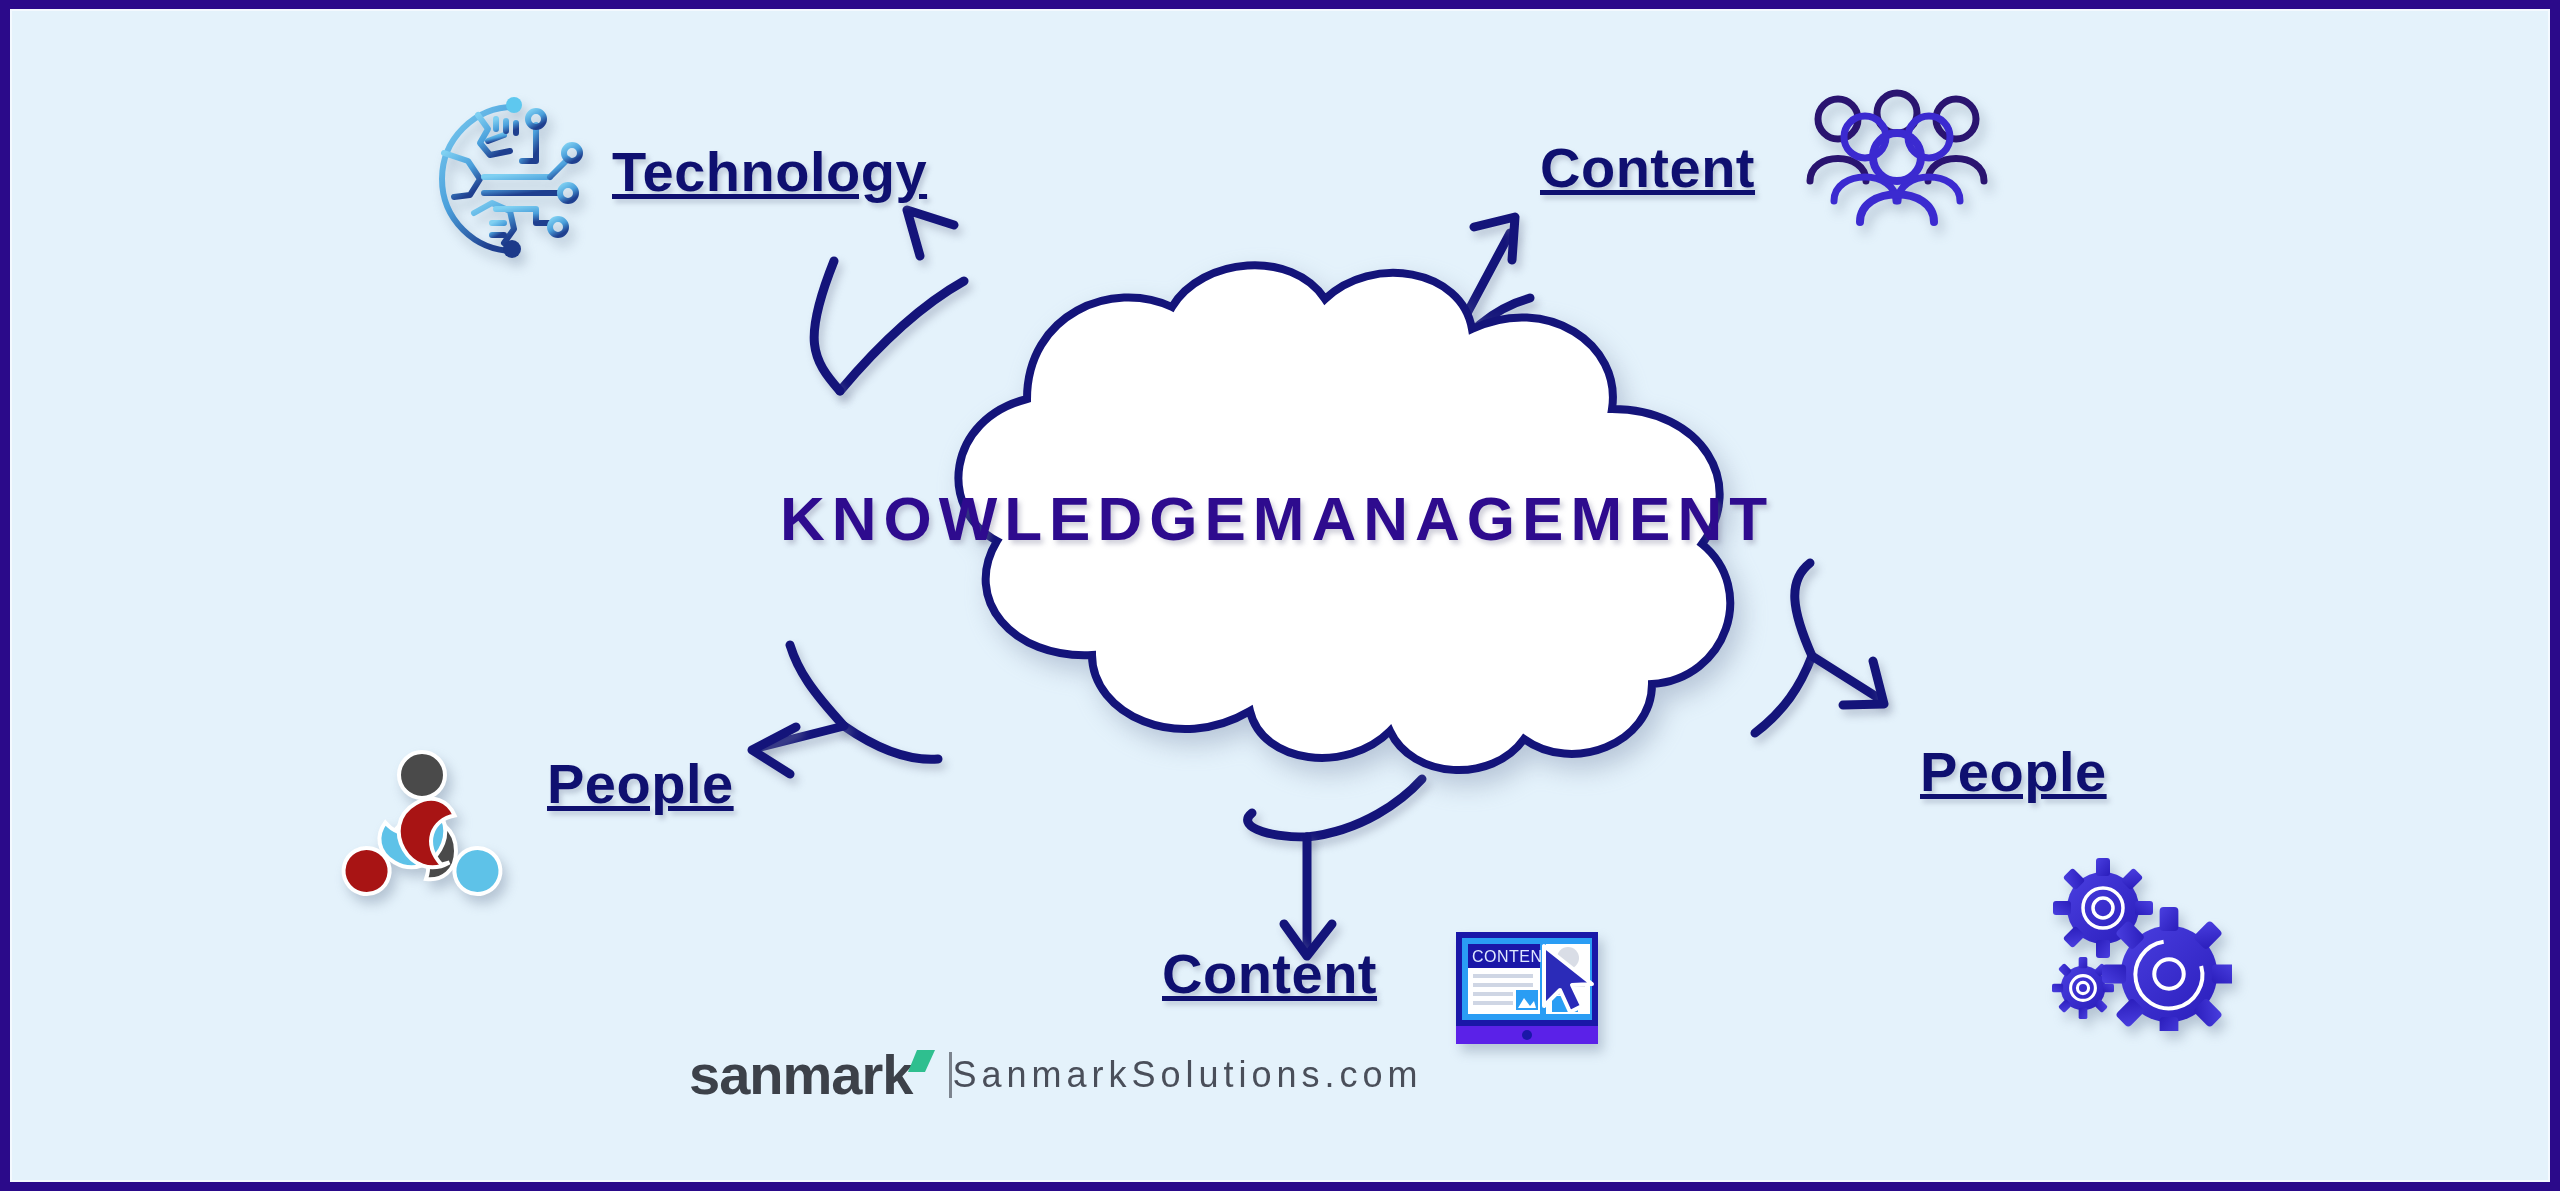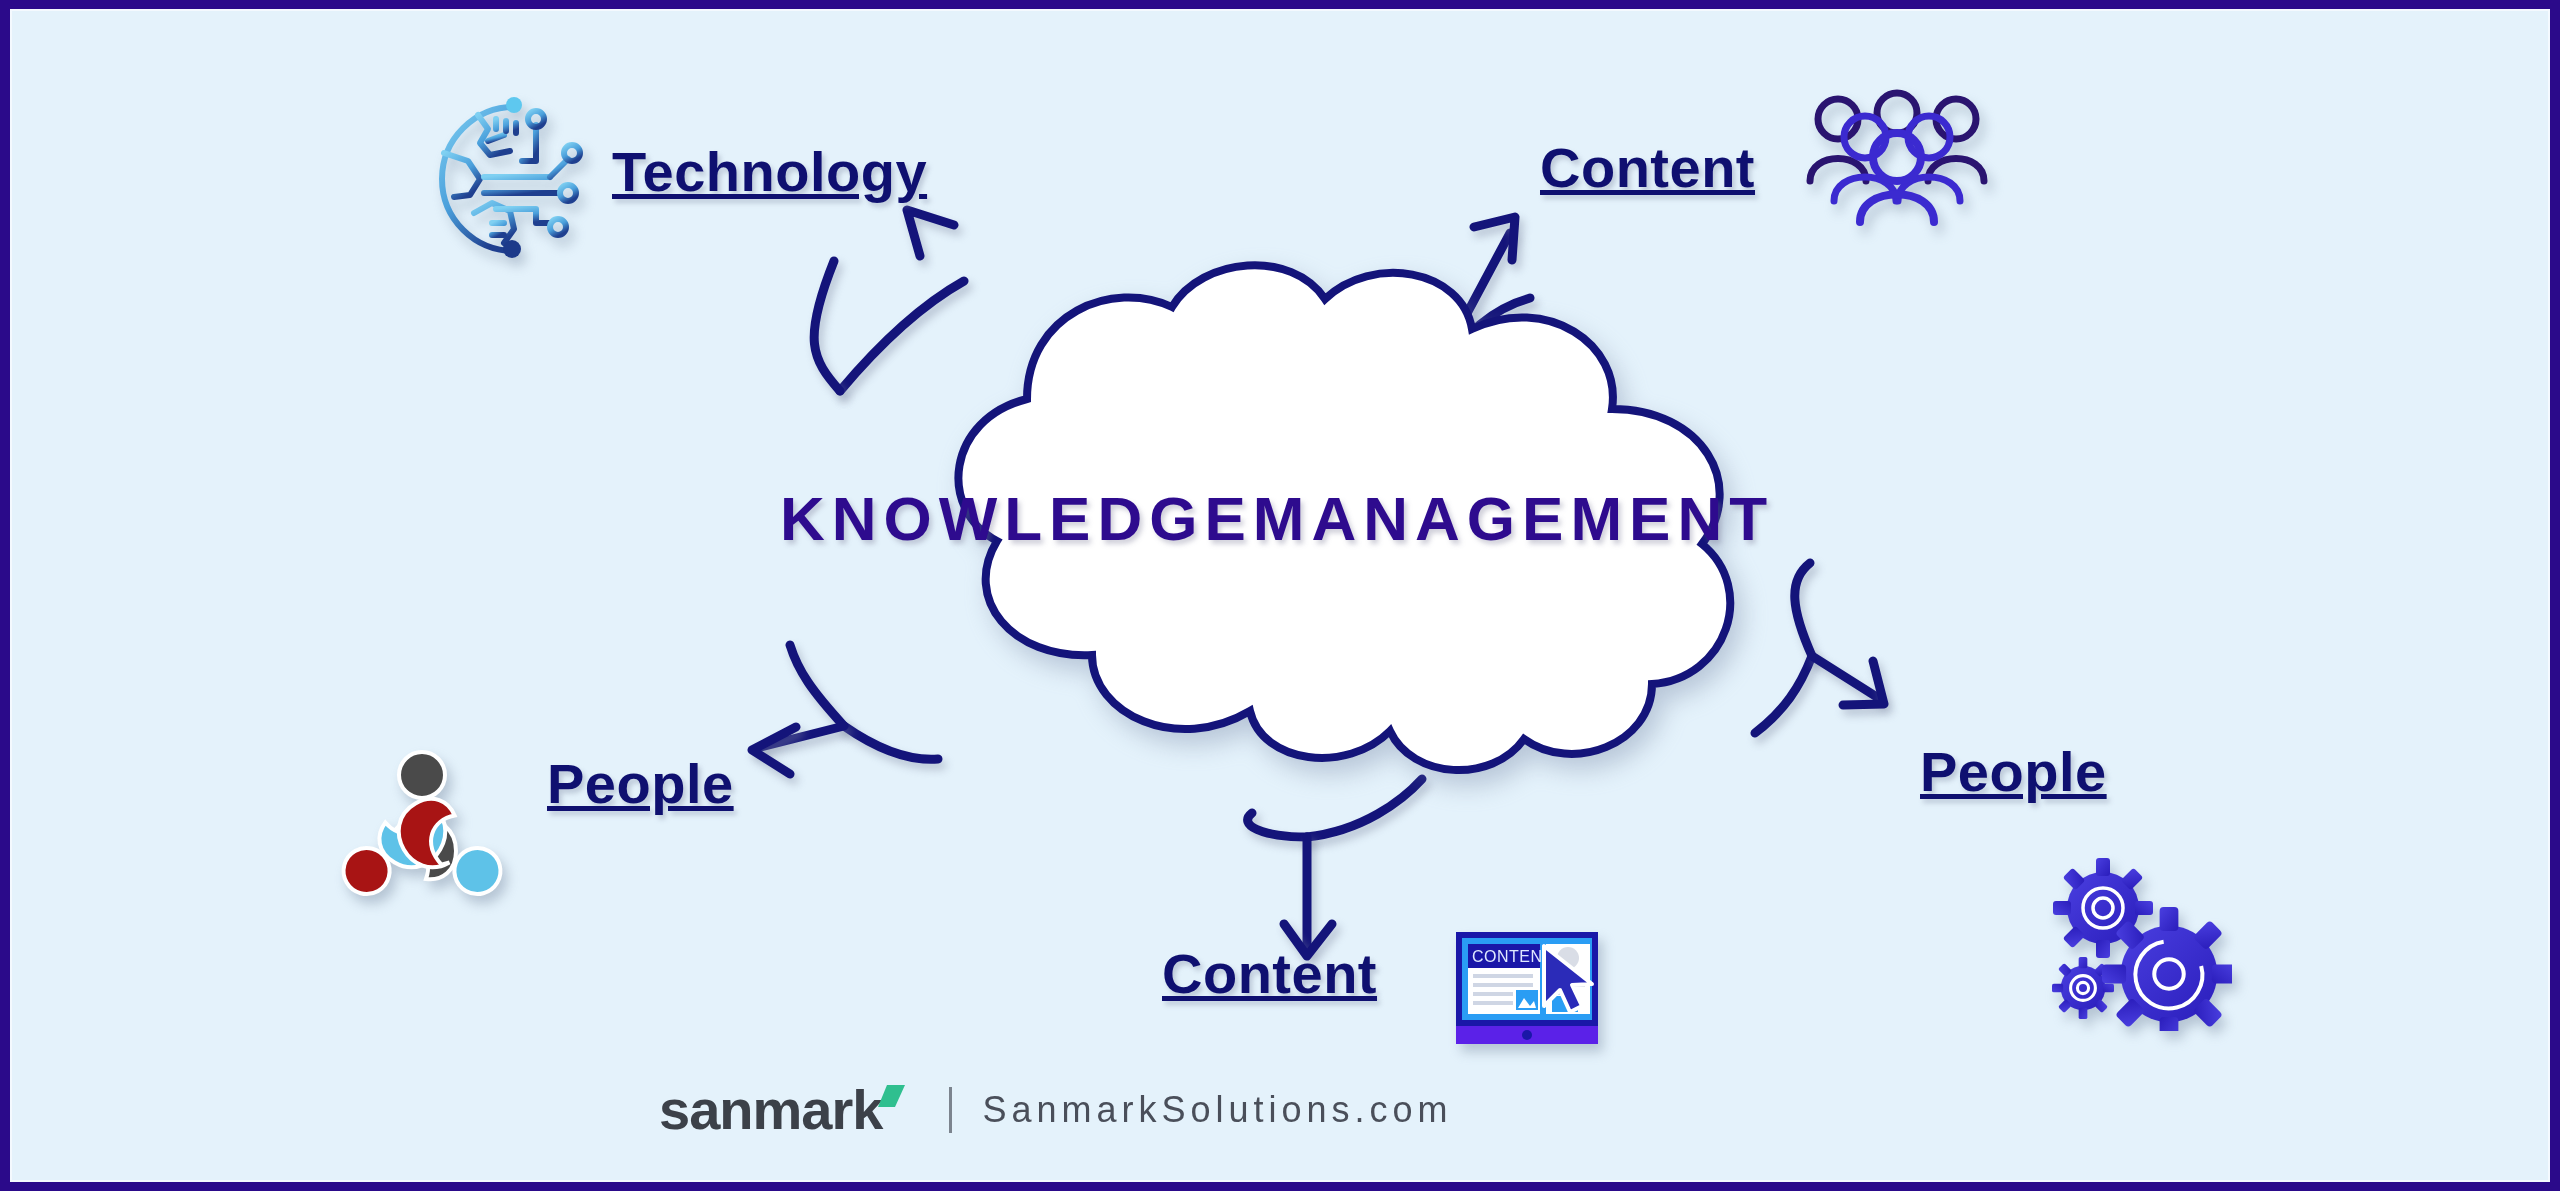--- a/index.html
+++ b/index.html
@@ -64,22 +64,22 @@
   .icon{position:absolute;filter:drop-shadow(5px 8px 6px rgba(120,135,160,.42));}
   .ic-technology{left:406px;top:80px;width:180px;height:175px;}
   .ic-people{left:1790px;top:78px;width:190px;height:140px;}
   .ic-culture{left:318px;top:736px;width:185px;height:180px;}
   .ic-process{left:2035px;top:845px;width:185px;height:175px;}
   .ic-content{left:1440px;top:917px;width:150px;height:122px;}
   .icon svg{display:block;width:100%;height:100%;}
 
   
   .footer{
-    position:absolute;left:0;top:1068px;width:2088px;
-    display:flex;align-items:center;justify-content:center;gap:30px;
+    position:absolute;left:0;top:1033px;width:2088px;
+    display:flex;align-items:center;justify-content:center;
   }
   .brand-logo{display:flex;align-items:flex-end;}
   .brand-logo svg{display:block;}
   .divider{width:3px;height:46px;background:#5a5f6a;opacity:.75;}
   .brand-url{
     color:#4a4f5a;
     font-size:36px;
     letter-spacing:5px;
     font-weight:normal;
     white-space:nowrap;

